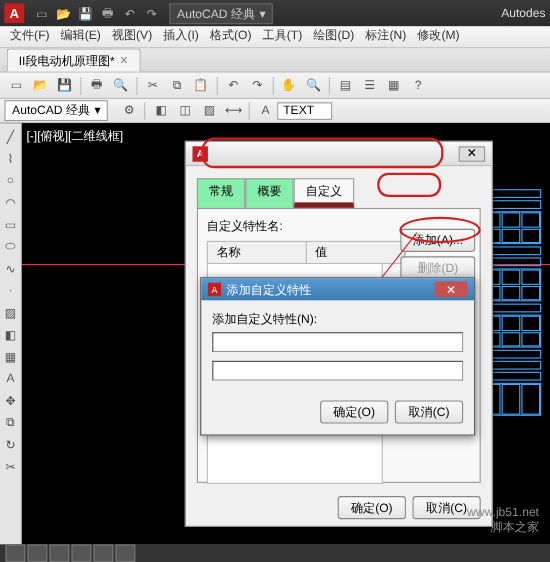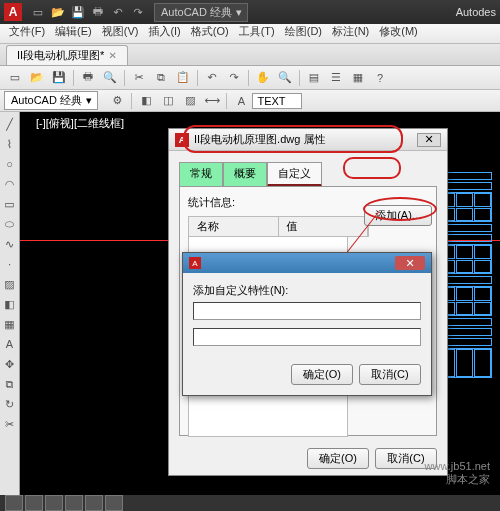--- a/index.html
+++ b/index.html
@@ -3,46 +3,46 @@
 <meta charset="utf-8">
 <style>
 *{margin:0;padding:0;box-sizing:border-box;font-family:"Microsoft YaHei",SimSun,sans-serif;font-size:11px}
 body{width:500px;height:511px;background:#e6e6e6;overflow:hidden;position:relative}
 .titlebar{height:24px;background:linear-gradient(#3a3a3a,#2a2a2a);display:flex;align-items:center;padding:0 4px;color:#ccc}
 .titlebar .logo{width:18px;height:18px;background:#c41e1e;color:#fff;font-weight:bold;display:flex;align-items:center;justify-content:center;margin-right:6px;font-size:12px}
 .titlebar .ticon{width:16px;height:16px;margin:0 2px;display:flex;align-items:center;justify-content:center;color:#aaa}
 .titlebar .combo{background:#444;border:1px solid #666;padding:1px 6px;margin-left:6px;display:flex;align-items:center;gap:4px}
 .menubar{height:20px;background:linear-gradient(#f8f8f8,#e8e8e8);display:flex;align-items:flex-start;padding:0 6px;gap:4px;border-bottom:1px solid #bbb}
 .menubar span{padding:0 3px;color:#333}
-.tabs{height:22px;background:linear-gradient(#e8e8e8,#d8d8d8);display:flex;align-items:flex-end;padding:0 6px;border-bottom:1px solid #aaa}
+.tabs{height:22px;background:linear-gradient(#e8e8e8,#d8d8d8);display:flex;padding:0 6px;border-bottom:1px solid #aaa}
 .tab{background:#f4f4f4;border:1px solid #aaa;border-bottom:none;padding:2px 10px;border-radius:3px 3px 0 0;display:flex;align-items:center;gap:4px}
 .tab .x{color:#888;font-size:10px}
 .toolbar{height:24px;background:linear-gradient(#f4f4f4,#e4e4e4);display:flex;align-items:center;padding:0 4px;border-bottom:1px solid #bbb}
 .tbtn{width:20px;height:20px;display:flex;align-items:center;justify-content:center;margin:0 1px;color:#555;border:1px solid transparent}
 .tsep{width:1px;height:16px;background:#bbb;margin:0 3px}
 .toolbar2{height:22px;background:linear-gradient(#f4f4f4,#e4e4e4);display:flex;align-items:center;padding:0 4px;border-bottom:1px solid #bbb}
 .combo2{background:#fff;border:1px solid #999;padding:1px 6px;display:flex;align-items:center;gap:4px;margin-right:8px}
 .textbox{background:#fff;border:1px solid #999;padding:1px 4px;min-width:50px}
 .workspace{position:absolute;top:112px;left:0;right:0;bottom:16px;background:#000;display:flex}
 .ltool{width:20px;background:#e4e4e4;border-right:1px solid #999;display:flex;flex-direction:column;padding-top:2px}
 .ltool .lb{width:18px;height:18px;margin:1px auto;display:flex;align-items:center;justify-content:center;color:#555}
 .canvas{flex:1;position:relative;background:#000}
-.viewlabel{position:absolute;top:4px;left:16px;color:#fff;font-size:11px}
+.viewlabel{position:absolute;top:4px;left:4px;color:#fff;font-size:11px}
 .redline{position:absolute;top:128px;left:0;right:0;height:1px;background:#ff3030}
 .bluebox{position:absolute;right:8px;top:60px;width:55px;height:280px}
 .bluebox div{border:1px solid #4af;margin-bottom:2px;height:8px}
 .bluebox .grp{height:30px;display:grid;grid-template-columns:1fr 1fr 1fr;gap:1px}
 .bluebox .grp span{border:1px solid #4af}
 .dlg{position:absolute;top:128px;left:168px;width:280px;background:#f0f0f0;border:1px solid #888;box-shadow:2px 2px 6px rgba(0,0,0,.4)}
 .dlgtitle{height:22px;background:linear-gradient(#f8f8f8,#ddd);display:flex;align-items:center;padding:0 6px;border-bottom:1px solid #bbb}
 .dlgtitle .logo2{width:14px;height:14px;background:#c41e1e;color:#fff;font-weight:bold;display:flex;align-items:center;justify-content:center;font-size:9px;margin-right:5px}
 .dlgtitle .x{margin-left:auto;width:24px;height:14px;background:#ddd;border:1px solid #999;display:flex;align-items:center;justify-content:center}
 .dlgtabs{display:flex;padding:10px 10px 0;gap:0}
 .dlgtab{padding:3px 10px;border:1px solid #999;background:#86efac;position:relative;top:1px}
-.dlgtab.active{background:#f8f8f8;border-bottom:3px solid #7f1d1d}
+.dlgtab.active{background:#f8f8f8;border-bottom:6px solid #7f1d1d}
 .dlgbody{margin:0 10px 6px;border:1px solid #999;background:#f8f8f8;padding:8px}
 .dlgbody .lbl{margin-bottom:6px}
 .listhdr{display:flex;background:#f0f0f0;border:1px solid #bbb}
 .listhdr span{padding:2px 8px;border-right:1px solid #bbb;flex:1}
 .sidebtns{position:absolute;right:20px;top:72px;display:flex;flex-direction:column;gap:4px}
 .btn{background:linear-gradient(#fafafa,#e4e4e4);border:1px solid #888;padding:2px 10px;border-radius:3px;text-align:center;min-width:62px}
 .btn.dis{color:#999}
 .dlgbtns{display:flex;justify-content:flex-end;gap:6px;padding:6px 10px}
 .subdlg{position:absolute;top:252px;left:182px;width:250px;background:#f0f0f0;border:1px solid #555;box-shadow:2px 2px 8px rgba(0,0,0,.5)}
 .subtitle{height:20px;background:linear-gradient(#5a9bd4,#3a7bb4);color:#fff;display:flex;align-items:center;padding:0 6px}
@@ -196,52 +196,53 @@
           <span></span>
           <span></span>
         </div>
     </div>
   </div>
 </div>
 
 <div class="dlg">
   <div class="dlgtitle">
     <div class="logo2">A</div>
-    <span>II段电动机原理图.dwg 属性</span>
     <div class="x">✕</div>
   </div>
   <div class="markring" style="top:-4px;left:14px;width:220px;height:28px;border-radius:12px"></div>
   <div class="dlgtabs">
     <div class="dlgtab">常规</div>
     <div class="dlgtab">概要</div>
     <div class="dlgtab active">自定义</div>
   </div>
   <div class="markring" style="top:28px;left:174px;width:58px;height:22px;border-radius:10px"></div>
   <div class="dlgbody" style="height:250px;position:relative">
-    <div class="lbl">统计信息:</div>
+    <div class="lbl">自定义特性名:</div>
     <div class="listhdr" style="width:181px">
       <span>名称</span>
       <span>值</span>
     </div>
     <div style="border:1px solid #bbb;border-top:none;height:200px;width:160px;background:#fff"></div>
     <div class="sidebtns" style="top:18px;right:4px">
       <div class="btn">添加(A)...</div>
+      <div class="btn dis">删除(D)</div>
     </div>
   </div>
   <div class="markring" style="top:68px;left:194px;width:74px;height:24px"></div>
   <div class="arrow" style="top:82px;left:210px;transform:rotate(128deg)"></div>
   <div class="dlgbtns">
     <div class="btn">确定(O)</div>
     <div class="btn">取消(C)</div>
   </div>
 </div>
 
 <div class="subdlg">
   <div class="subtitle">
     <div class="logo2" style="width:12px;height:12px;font-size:8px;display:flex;align-items:center;justify-content:center">A</div>
+    <span>添加自定义特性</span>
     <div class="x2">✕</div>
   </div>
   <div class="subbody">
     <div class="lbl">添加自定义特性(N):</div>
     <input value="" style="">
     <input value="" style="">
   </div>
   <div class="subbtns">
     <div class="btn">确定(O)</div>
     <div class="btn">取消(C)</div>

